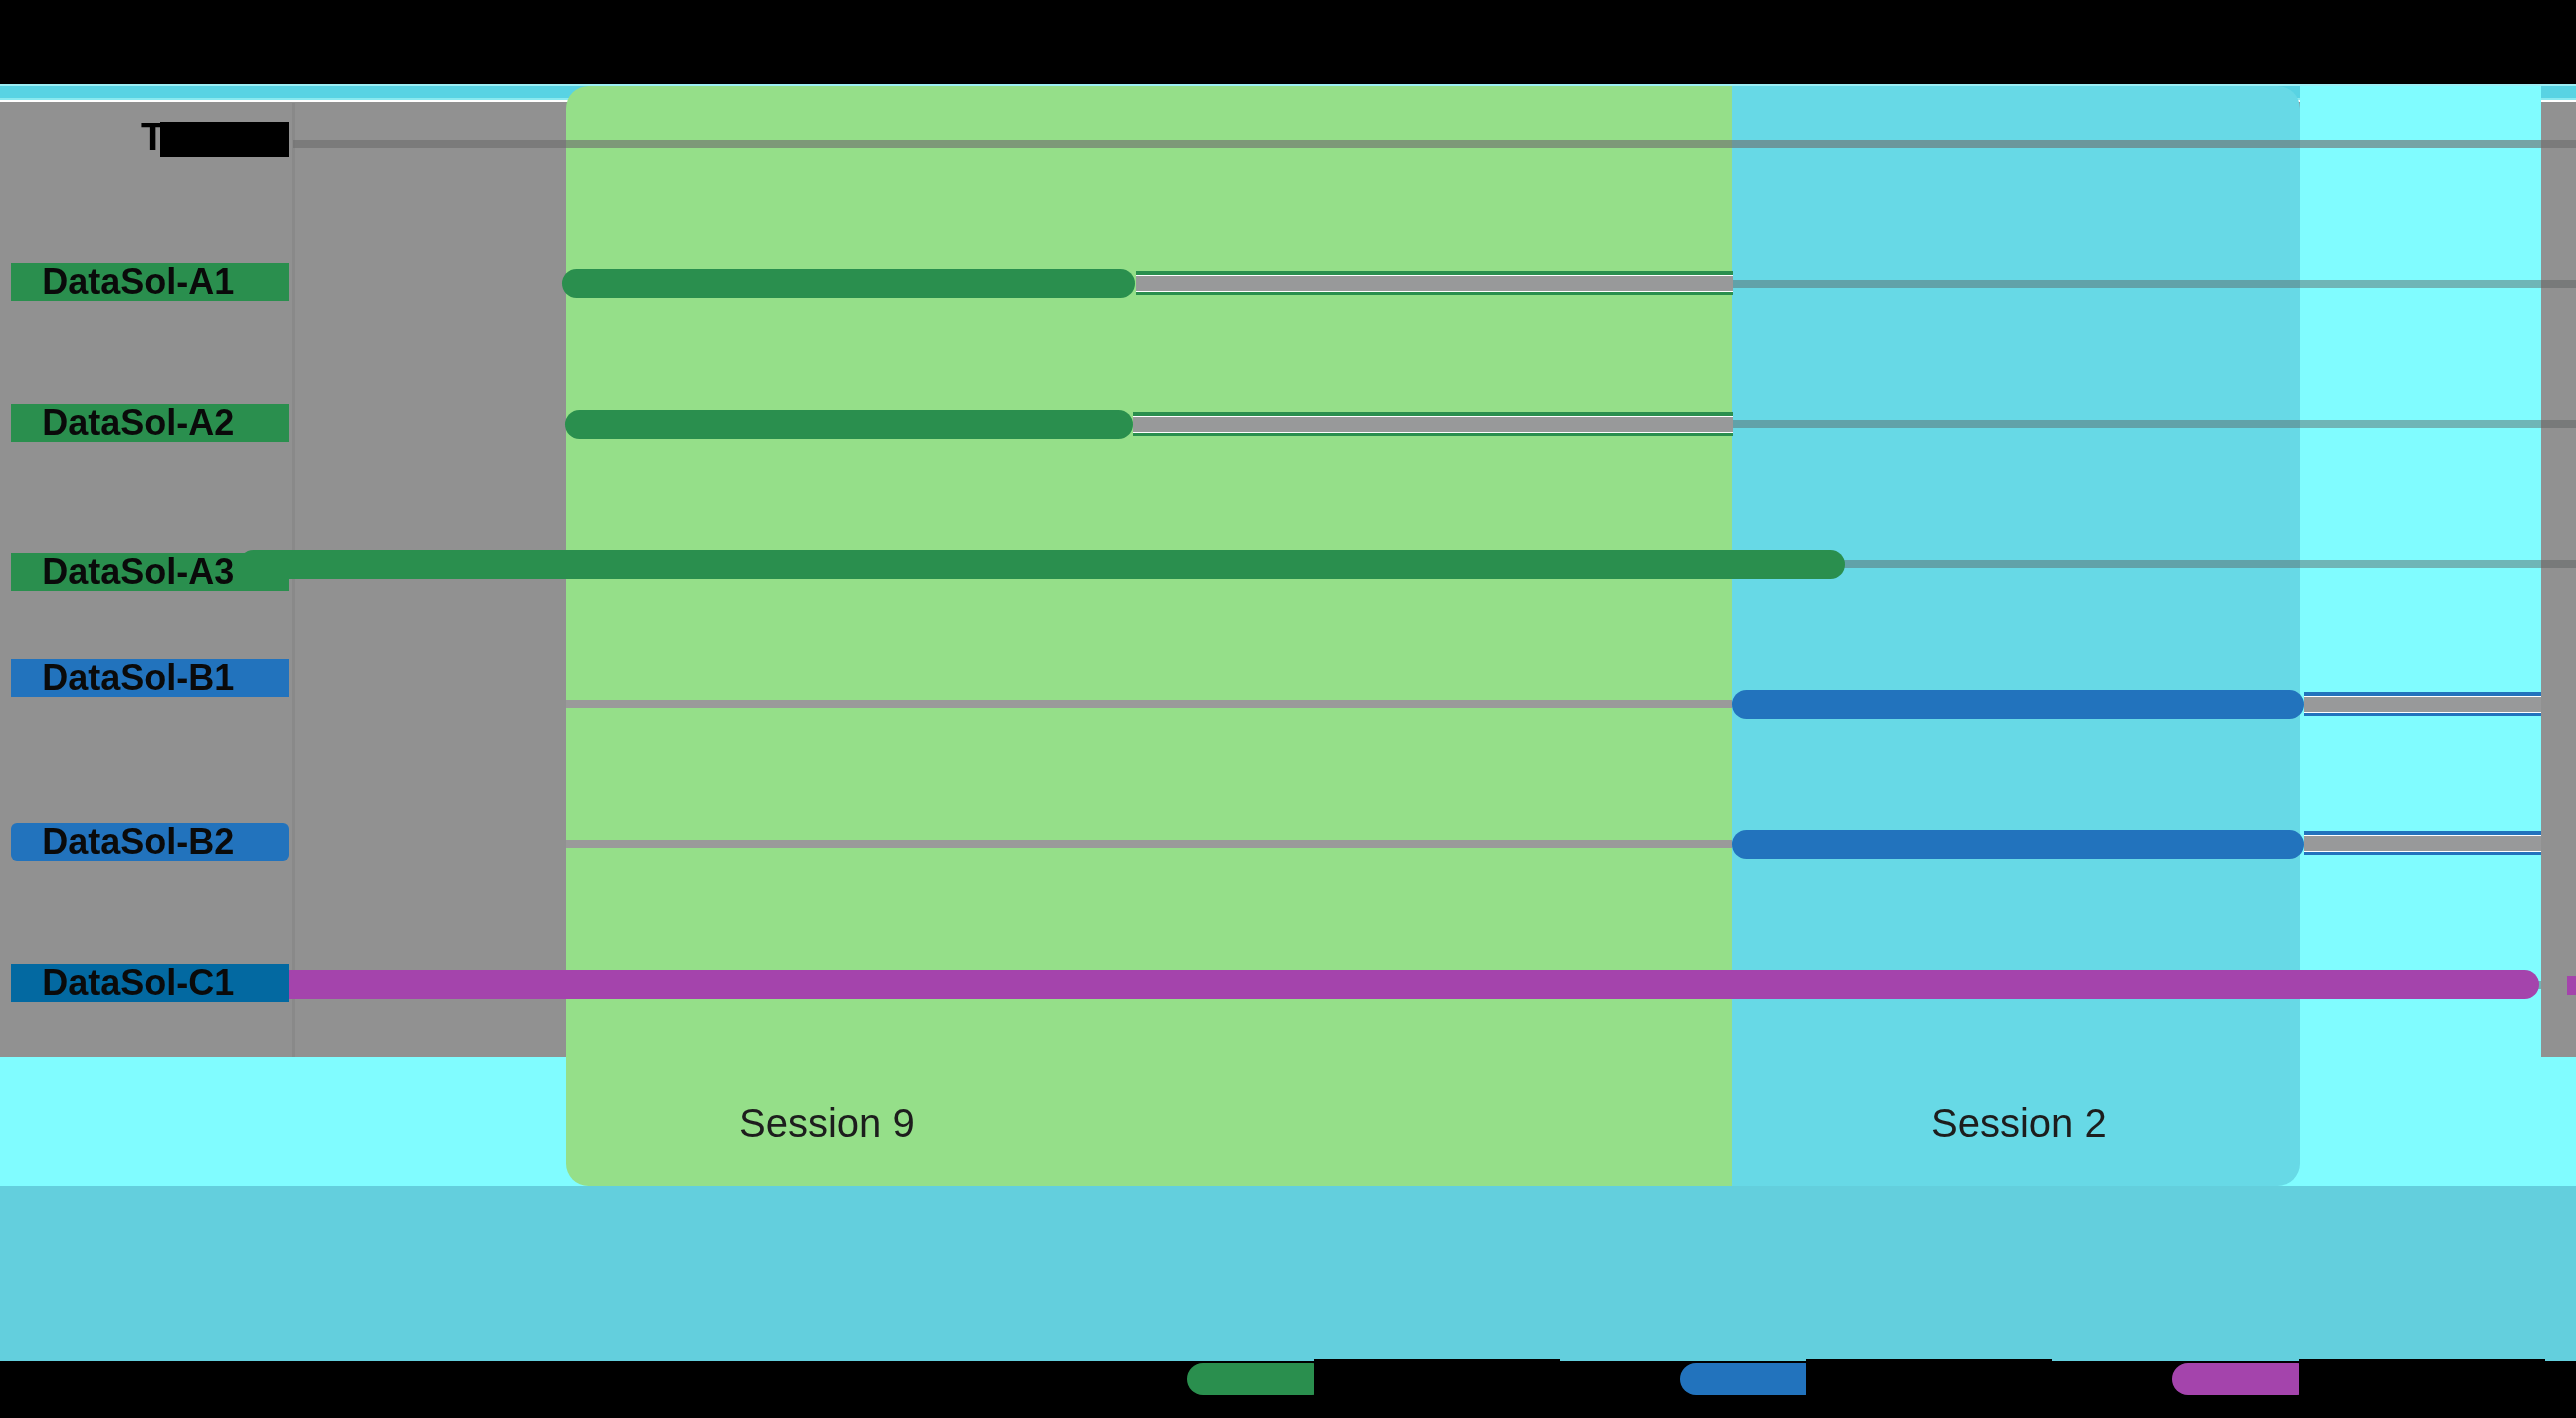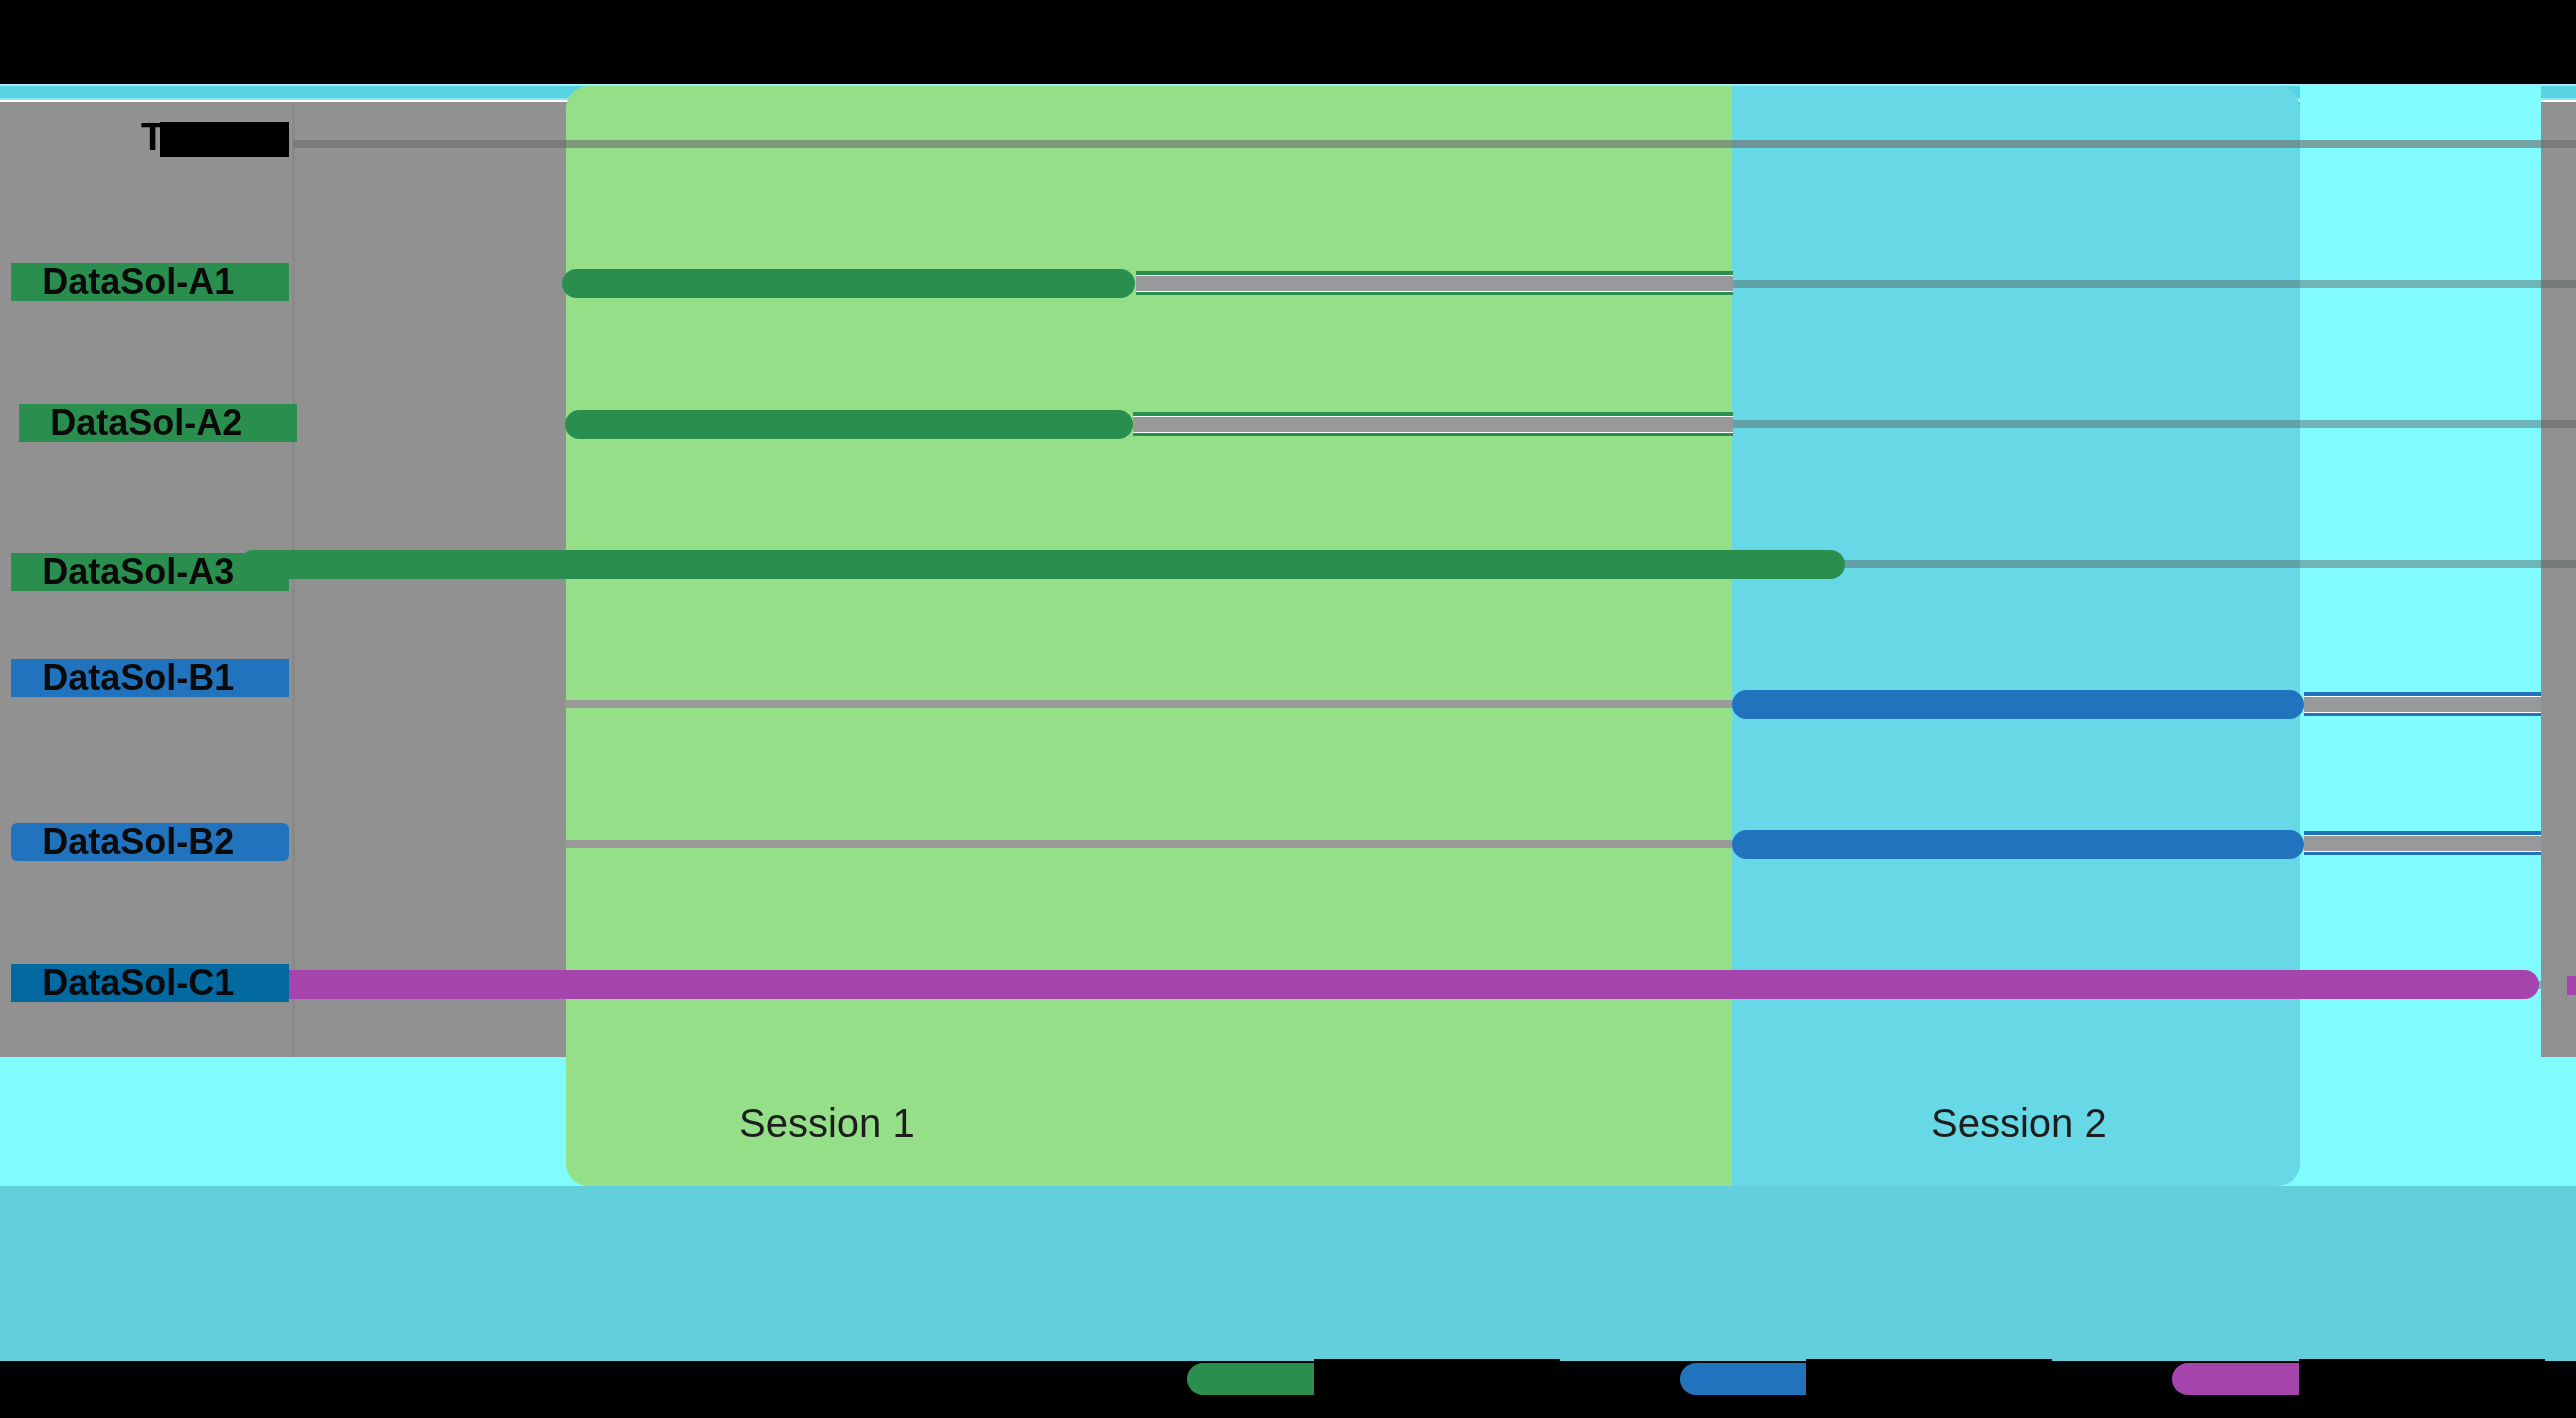--- a/index.html
+++ b/index.html
@@ -83,30 +83,30 @@
 
   <div class="abs bar bar-g" style="left:562px;top:269px;width:573px;"></div>
   <div class="abs bar bar-g" style="left:565px;top:410px;width:568px;"></div>
   <div class="abs bar bar-g" style="left:239px;top:550px;width:1606px;"></div>
   <div class="abs bar bar-b" style="left:1732px;top:690px;width:572px;"></div>
   <div class="abs bar bar-b" style="left:1732px;top:830px;width:572px;"></div>
   <div class="abs bar bar-p" style="left:239px;top:970px;width:2300px;"></div>
   <div class="abs" style="left:2567px;top:976px;width:9.4px;height:19px;background:#a444ac;"></div>
 
   <div class="abs pill pill-g" style="top:263px;"><span>DataSol-A1</span></div>
-  <div class="abs pill pill-g" style="top:404px;margin-left:8px;"><span>DataSol-A2</span></div>
+  <div class="abs pill pill-g" style="top:404px;"><span>DataSol-A2</span></div>
   <div class="abs pill pill-g" style="top:553px;"><span>DataSol-A3</span></div>
   <div class="abs pill pill-b" style="top:659px;"><span>DataSol-B1</span></div>
   <div class="abs pill pill-b" style="top:823px;border-radius:6px;"><span>DataSol-B2</span></div>
   <div class="abs pill pill-p" style="top:964px;"><span>DataSol-C1</span></div>
 
   <div class="abs hdr-glyph">T</div>
   <div class="abs hdr-box"></div>
 
-  <div class="abs session-label" style="left:739px;">Session 1</div>
+  <div class="abs session-label" style="left:739px;">Session 9</div>
   <div class="abs session-label" style="left:1931px;">Session 2</div>
 
   <div class="abs lg-pill bar-g" style="left:1187px;"></div>
   <div class="abs lg-text" style="left:1314px;"></div>
   <div class="abs lg-pill bar-b" style="left:1680px;"></div>
   <div class="abs lg-text" style="left:1806px;"></div>
   <div class="abs lg-pill bar-p" style="left:2172px;"></div>
   <div class="abs lg-text" style="left:2299px;"></div>
 
 </div>

